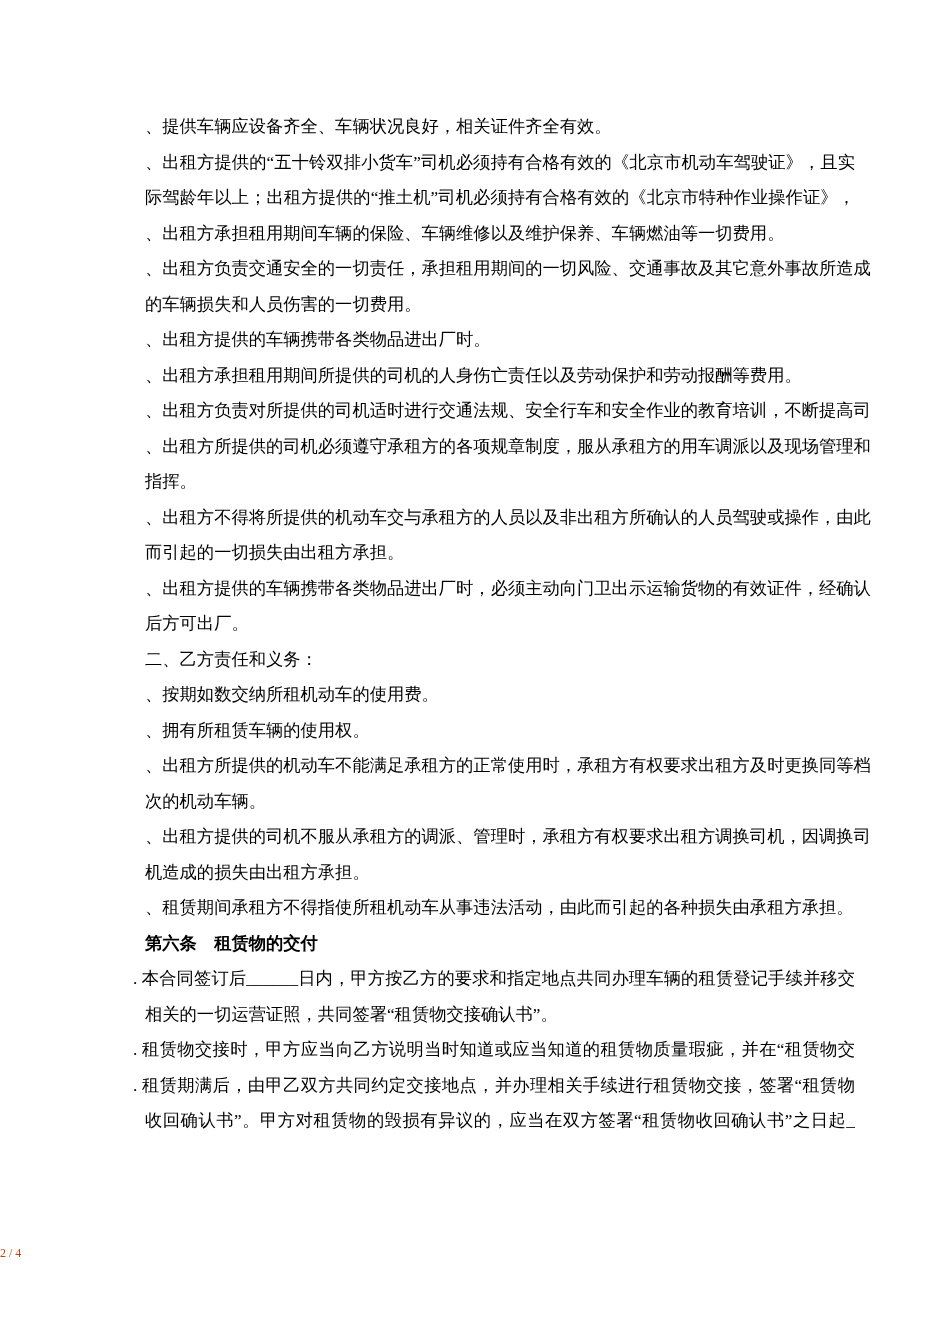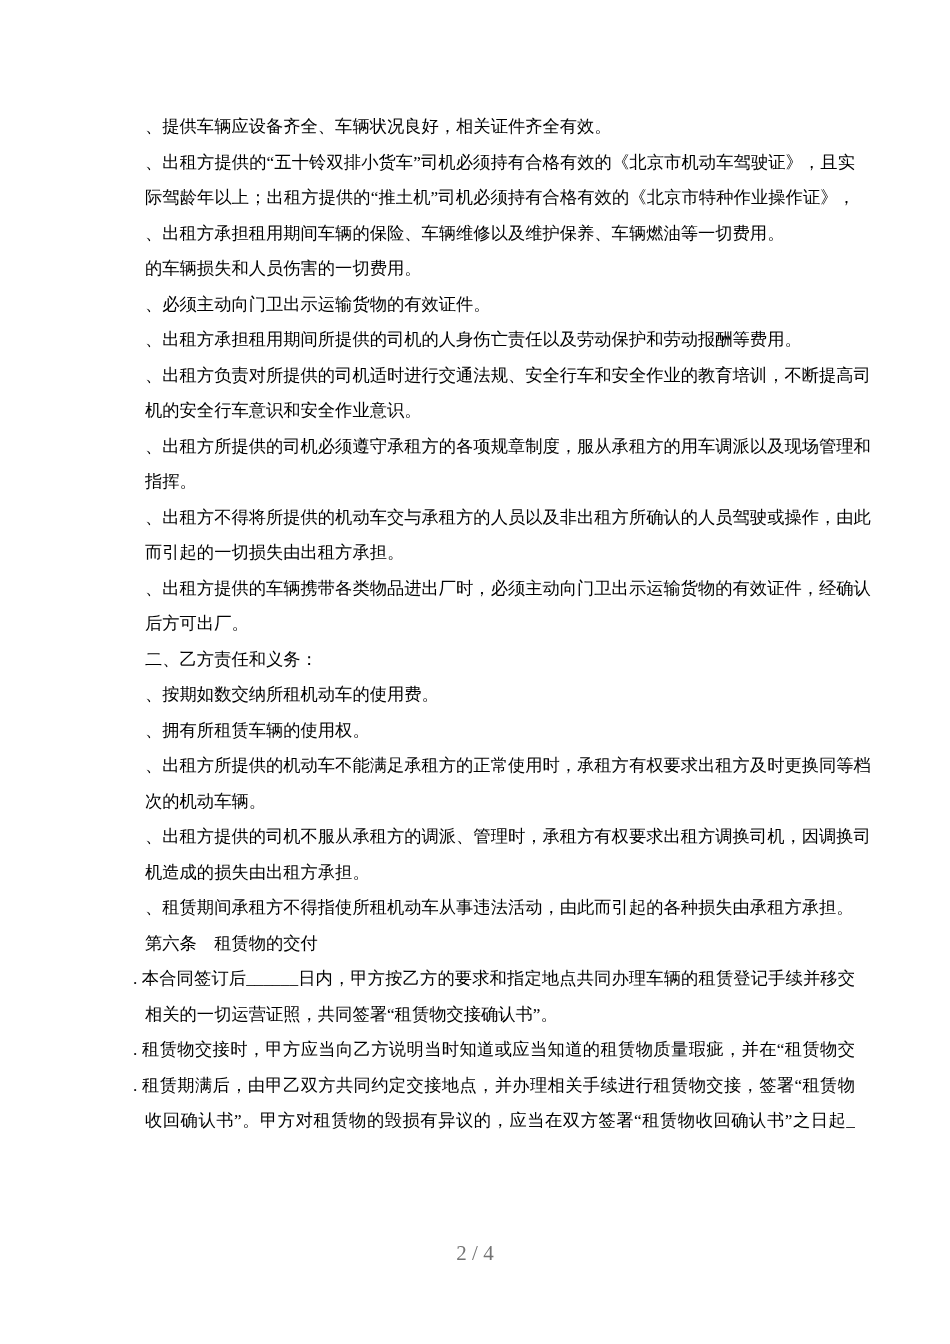--- a/index.html
+++ b/index.html
@@ -29,46 +29,46 @@
     white-space: nowrap;
     margin-left: 40px;
   }
   .line.blk   { }   
   .line.first { margin-left: 28px; }   
   .line.fill  {
     text-align: justify;
     text-align-last: justify;
     text-justify: inter-character;
   }
-  .line.bold  { font-weight: normal; }
+  .line.bold  { font-weight: bold; }
   .page-num {
     position: absolute;
     top: 1243px;
     left: 0;
     width: 100%;
-    text-align: center;
-    font-size: 21px;
+    text-align: left;
+    font-size: 12px;
     line-height: 20px;
-    color: #737373;
+    color: #c2410c;
   }
 </style>
 </head>
 <body>
 
 <div class="page">
   <div class="doc">
       <div class="line blk">、提供车辆应设备齐全、车辆状况良好，相关证件齐全有效。</div>
       <div class="line blk fill">、出租方提供的“五十铃双排小货车”司机必须持有合格有效的《北京市机动车驾驶证》，且实</div>
       <div class="line blk fill">际驾龄年以上；出租方提供的“推土机”司机必须持有合格有效的《北京市特种作业操作证》，</div>
       <div class="line blk">、出租方承担租用期间车辆的保险、车辆维修以及维护保养、车辆燃油等一切费用。</div>
+      <div class="line blk fill">、出租方负责交通安全的一切责任，承担租用期间的一切风险、交通事故及其它意外事故所造成</div>
       <div class="line blk">的车辆损失和人员伤害的一切费用。</div>
-      <div class="line blk">、必须主动向门卫出示运输货物的有效证件。</div>
+      <div class="line blk">、出租方提供的车辆携带各类物品进出厂时。</div>
       <div class="line blk">、出租方承担租用期间所提供的司机的人身伤亡责任以及劳动保护和劳动报酬等费用。</div>
       <div class="line blk fill">、出租方负责对所提供的司机适时进行交通法规、安全行车和安全作业的教育培训，不断提高司</div>
-      <div class="line blk">机的安全行车意识和安全作业意识。</div>
       <div class="line blk fill">、出租方所提供的司机必须遵守承租方的各项规章制度，服从承租方的用车调派以及现场管理和</div>
       <div class="line blk">指挥。</div>
       <div class="line blk fill">、出租方不得将所提供的机动车交与承租方的人员以及非出租方所确认的人员驾驶或操作，由此</div>
       <div class="line blk">而引起的一切损失由出租方承担。</div>
       <div class="line blk fill">、出租方提供的车辆携带各类物品进出厂时，必须主动向门卫出示运输货物的有效证件，经确认</div>
       <div class="line blk">后方可出厂。</div>
       <div class="line blk">二、乙方责任和义务：</div>
       <div class="line blk">、按期如数交纳所租机动车的使用费。</div>
       <div class="line blk">、拥有所租赁车辆的使用权。</div>
       <div class="line blk fill">、出租方所提供的机动车不能满足承租方的正常使用时，承租方有权要求出租方及时更换同等档</div>

